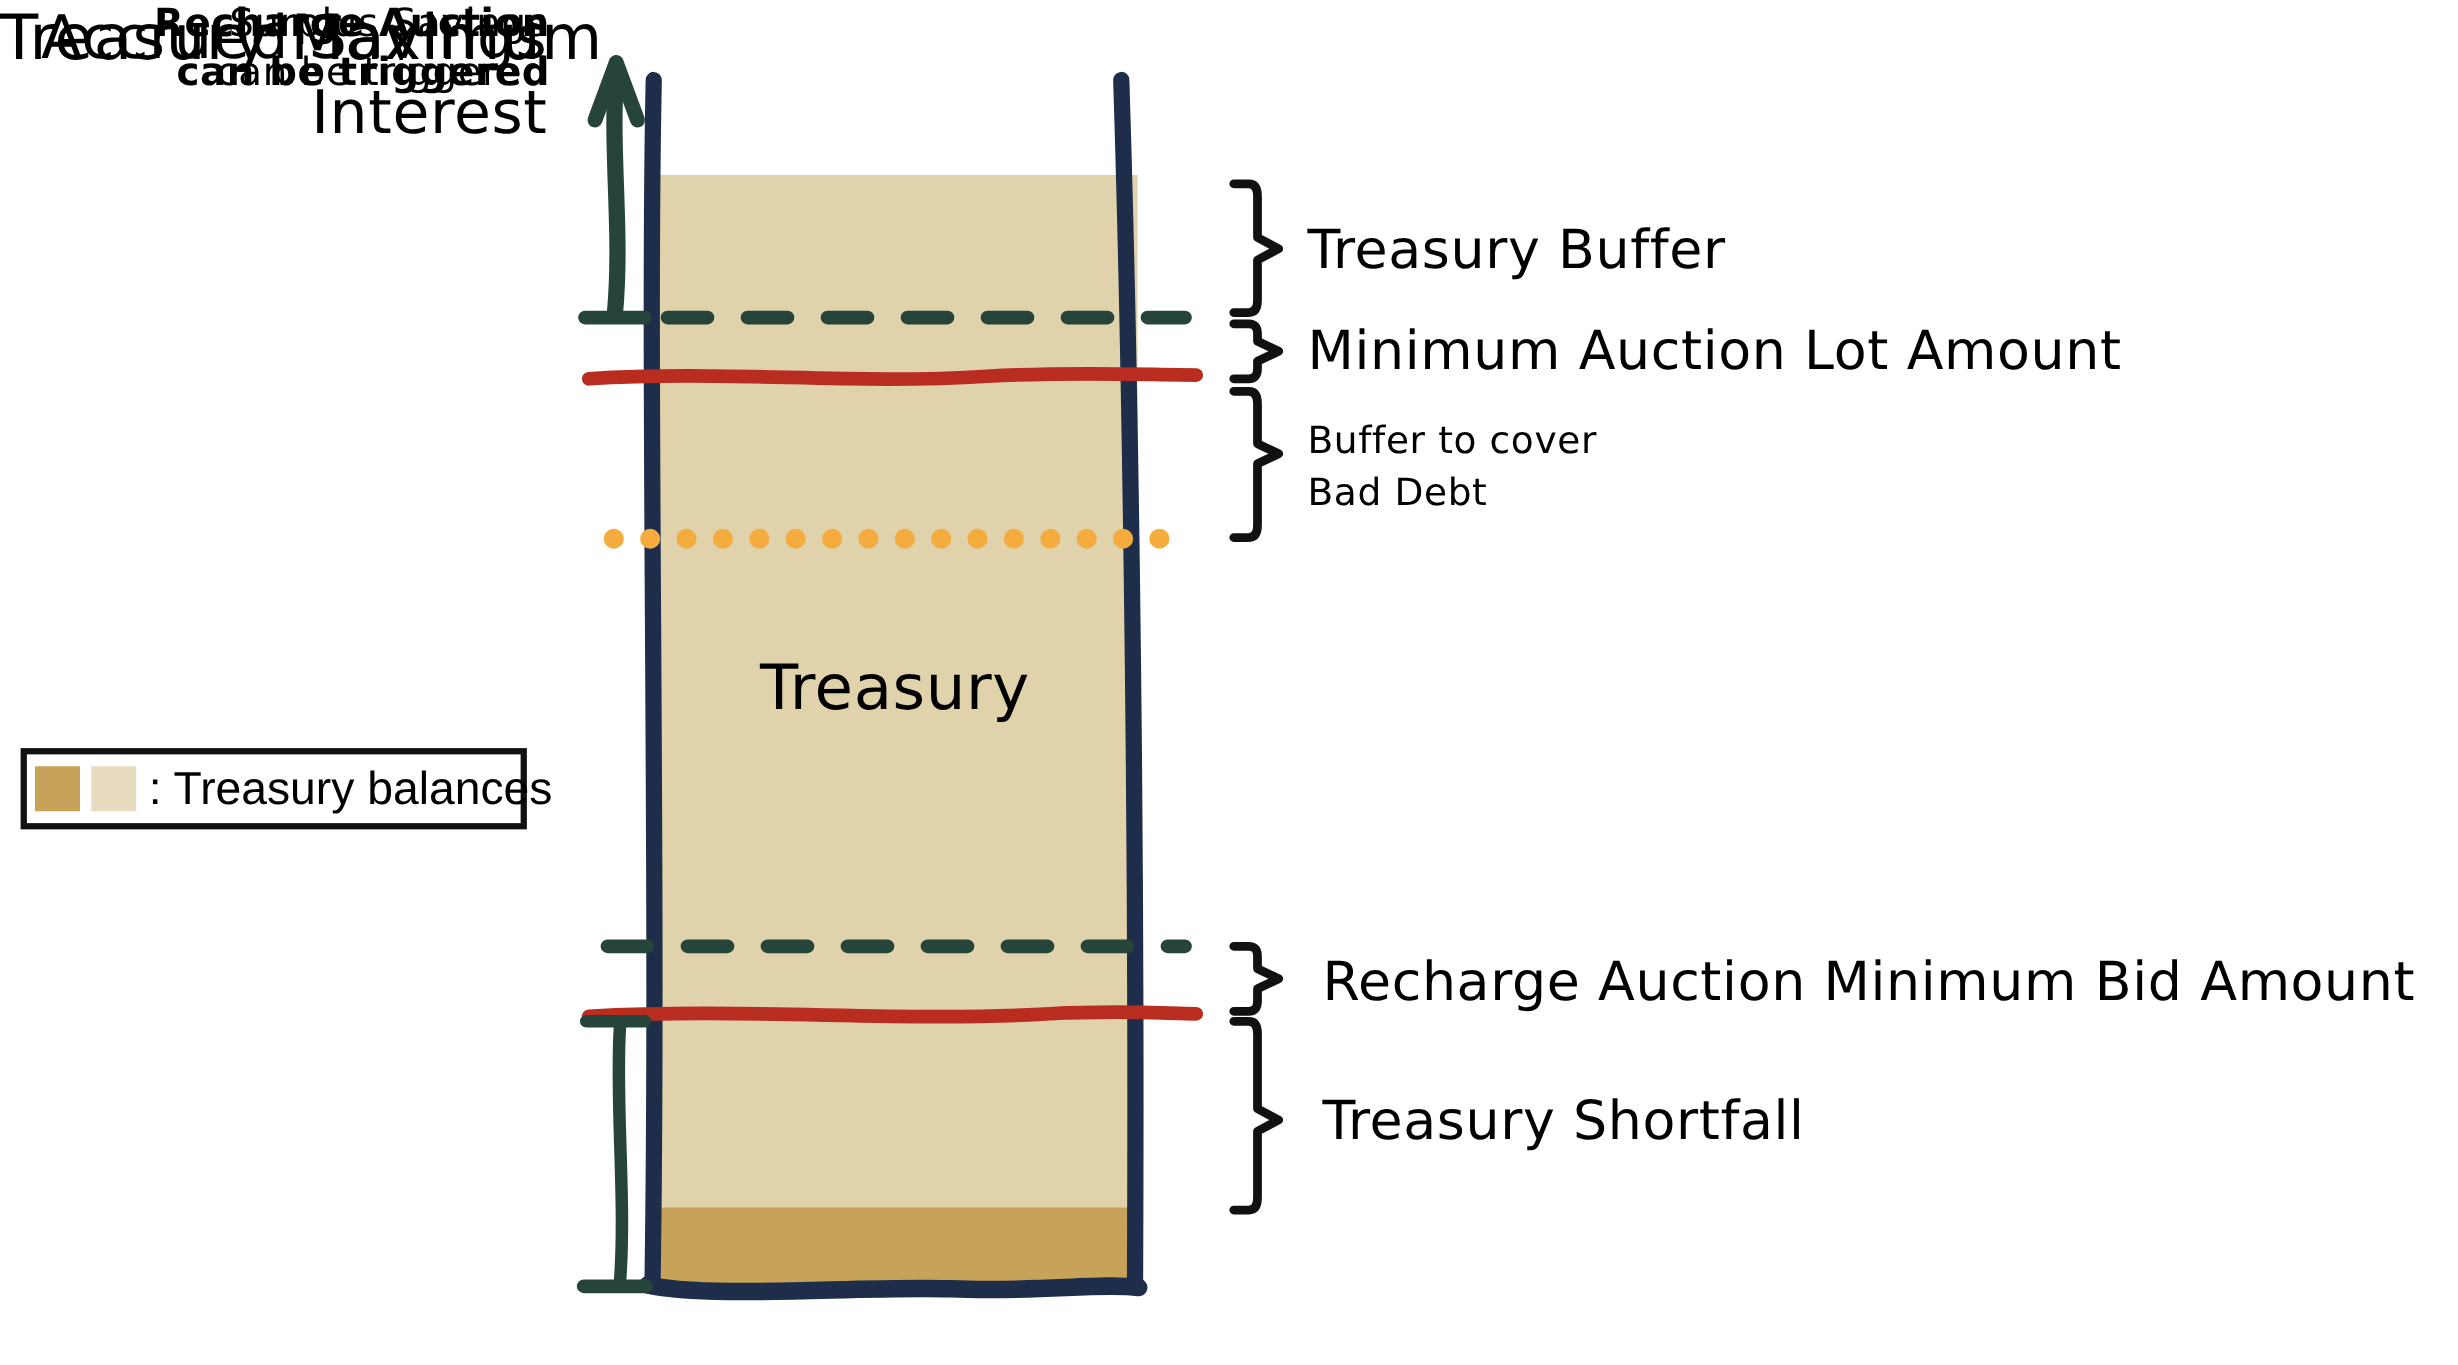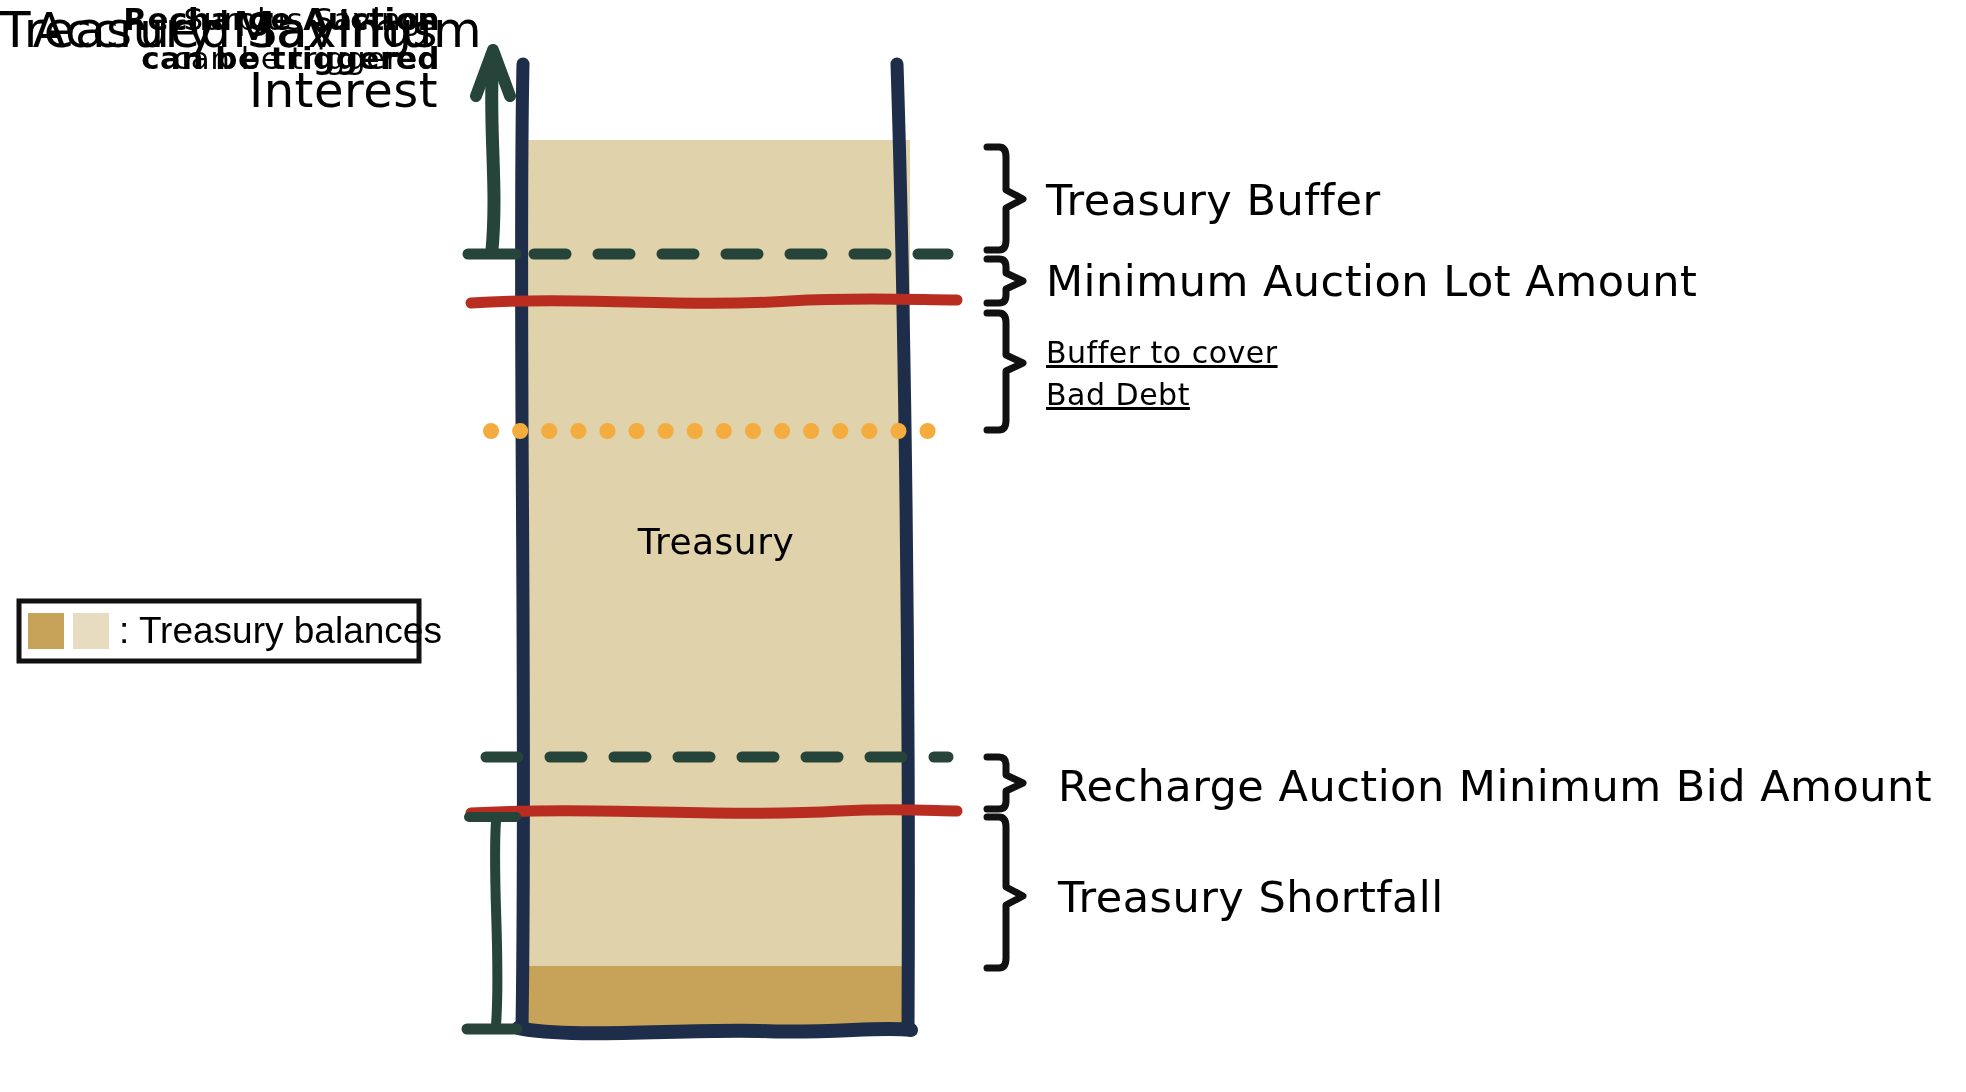--- a/index.html
+++ b/index.html
@@ -6,21 +6,21 @@
   .stage{position:relative;width:1966px;height:1092px;background:#fff;overflow:hidden;
          font-family:"DejaVu Sans",sans-serif;color:#000;}
   .stage svg{position:absolute;left:0;top:0;}
   .lbl{position:absolute;white-space:nowrap;color:#000;}
   .hand{font-family:"DejaVu Sans",sans-serif;letter-spacing:.5px;}
   .right-align{text-align:right;}
   .big{font-size:50px;line-height:60px;}
   .big-r{font-size:43px;line-height:52px;}
   .small{font-size:31px;line-height:39px;}
   .small-r{font-size:30px;line-height:42px;}
-  .tank-label{font-size:36px;text-align:center;}
+  .tank-label{font-size:50px;text-align:center;}
   .legend-text{font-family:"Liberation Sans",sans-serif;font-size:37px;line-height:46px;}
 </style>
 </head>
 <body>
 
 <div class="stage">
 
   <svg width="1966" height="1092" viewBox="0 0 1966 1092">
 
     <rect x="522" y="140" width="388" height="888" fill="#e0d2ab"></rect>
@@ -76,21 +76,21 @@
     <div>Recharge Auction</div>
     <div>can be triggered</div>
   </div>
 
   <div class="lbl hand tank-label" style="left:516px;top:521px;width:400px;">Treasury</div>
 
   <div class="lbl hand big-r" style="left:1046px;top:174px;">Treasury Buffer</div>
 
   <div class="lbl hand big-r" style="left:1046px;top:255px;">Minimum Auction Lot Amount</div>
 
-  <div class="lbl hand small-r" style="left:1046px;top:332px;text-decoration:underline;">
+  <div class="lbl hand small-r" style="left:1046px;top:332px;">
     <div>Buffer to cover</div>
     <div>Bad Debt</div>
   </div>
 
   <div class="lbl hand big-r" style="left:1058px;top:871px;">Treasury Shortfall</div>
 
   <div class="lbl hand big-r" style="left:1058px;top:760px;">Recharge Auction Minimum Bid Amount</div>
 
   <div class="lbl legend-text" style="left:119px;top:608px;">: Treasury balances</div>
 

